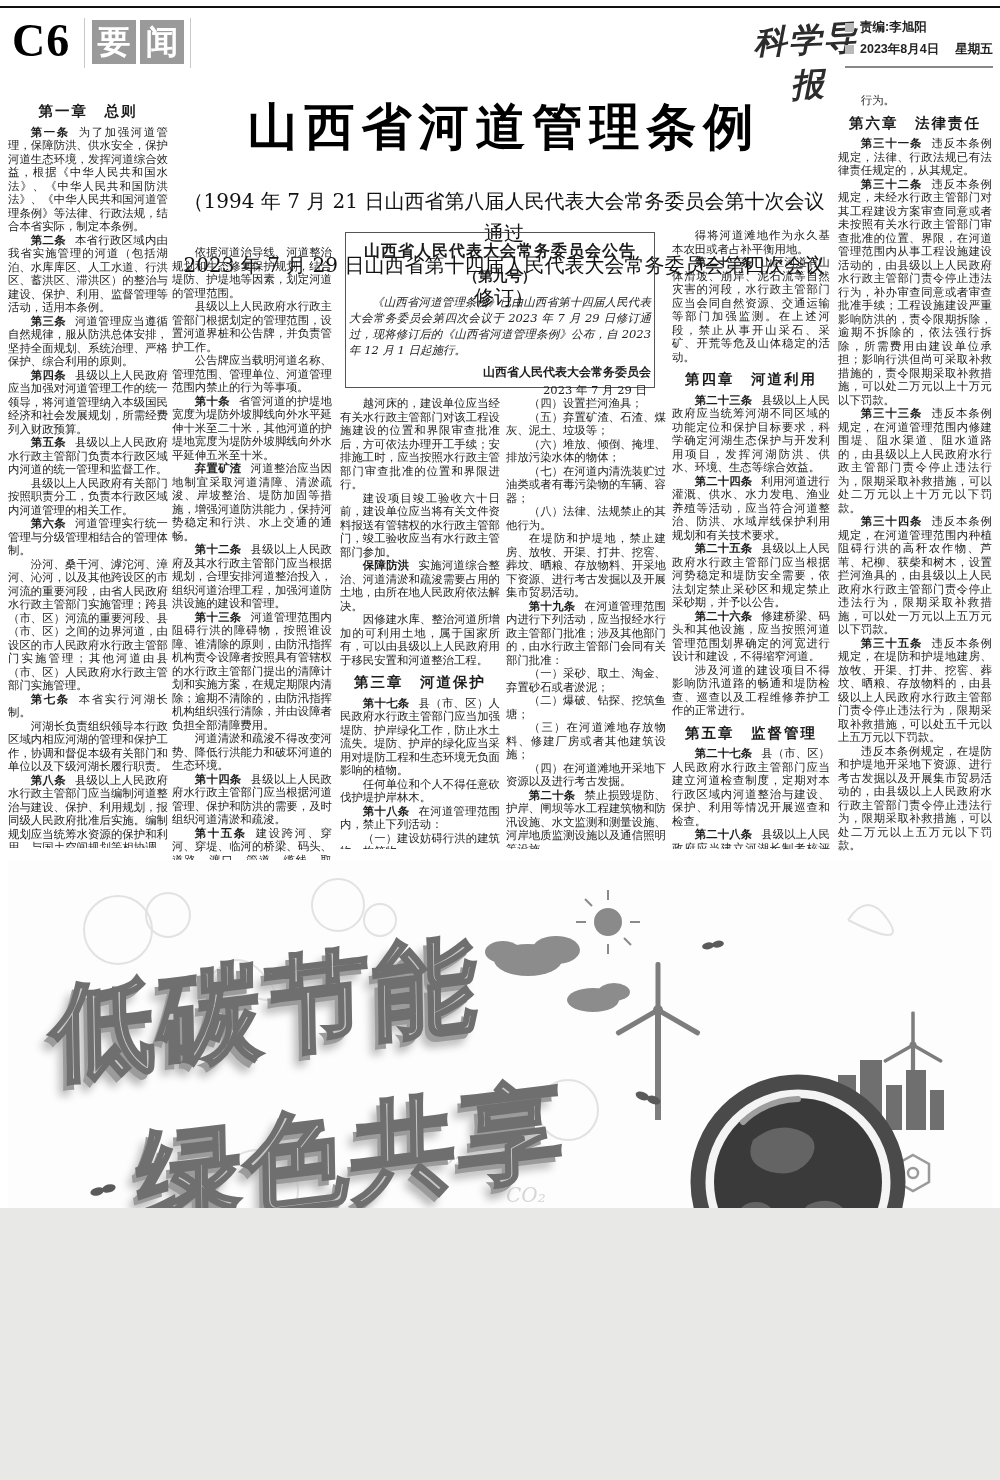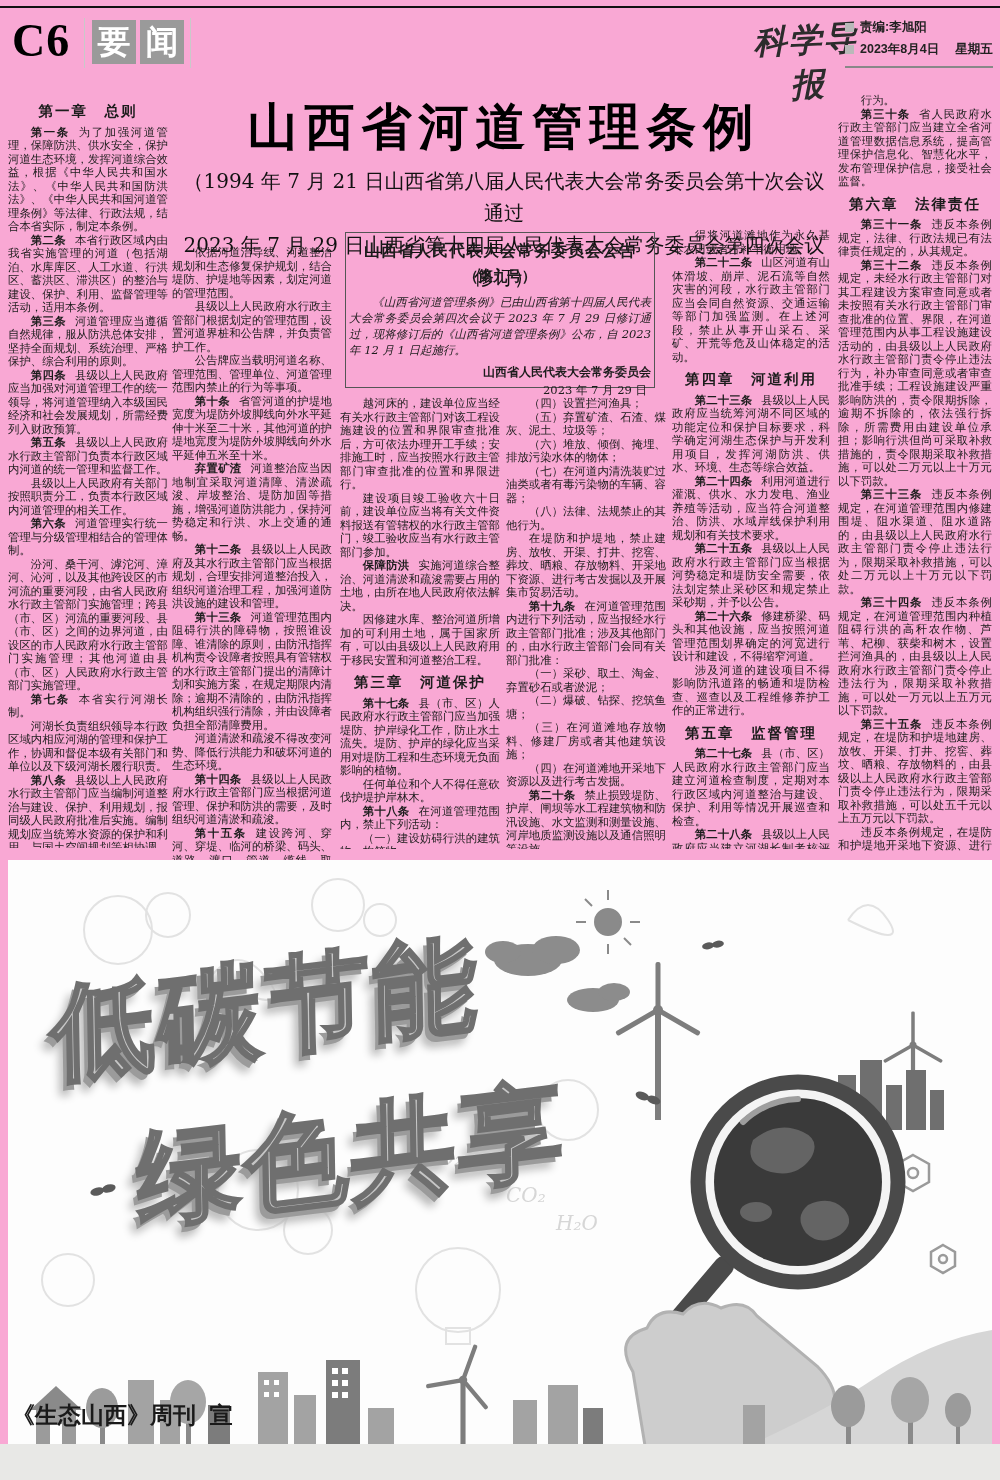--- a/index.html
+++ b/index.html
@@ -1,16 +1,16 @@
 <!DOCTYPE html>
 <html><head>
 <meta charset="utf-8">
 <style>
   html,body{margin:0;padding:0;background:#e8e8e6;}
-  #page{position:relative;width:1000px;height:1444px;background:#f9a8d4;overflow:hidden;
+  #page{position:relative;width:1000px;height:1208px;background:#ffffff;overflow:hidden;
         font-family:"DejaVu Serif","Liberation Serif",serif;color:#1c1c1c;}
   
   .top-rule{position:absolute;left:0;top:6px;width:1000px;height:2px;background:#111;}
   .page-no{position:absolute;left:12px;top:14px;font-family:"Liberation Serif",serif;
            font-weight:bold;font-size:46px;letter-spacing:1px;color:#000;}
   .vrule{position:absolute;width:1px;background:#c9c9c9;top:18px;height:50px;}
   .sec-box{position:absolute;top:20px;width:44px;height:44px;background:#9a9a9a;color:#fff;
            font-family:"Liberation Sans",sans-serif;font-weight:bold;font-size:33px;
            display:flex;align-items:center;justify-content:center;}
   .paper-name{position:absolute;left:742px;top:18px;width:130px;text-align:center;
@@ -19,21 +19,21 @@
   .mast-right{position:absolute;left:845px;top:16px;width:148px;
               font-family:"Liberation Sans",sans-serif;font-size:12.5px;font-weight:bold;
               color:#222;line-height:22px;border-bottom:2px solid #888;padding-bottom:6px;}
   .mast-right .row{display:flex;align-items:center;gap:6px;}
   .sq{display:inline-block;width:9px;height:9px;background:#b9b9b9;flex:0 0 auto;}
   .wk{margin-left:10px;}
   
   .headline{position:absolute;left:174px;top:94px;width:660px;text-align:center;}
   .headline .title{font-family:"Liberation Sans",sans-serif;font-weight:900;
                    font-size:50px;letter-spacing:7px;color:#000;}
-  .headline .sub{font-size:20px;color:#111;margin-top:4px;line-height:32px;}
+  .headline .sub{font-size:20px;color:#111;margin-top:24px;line-height:32px;}
   
   .notice{position:absolute;left:345px;top:232px;width:310px;height:156px;
           border:1px solid #555;box-sizing:border-box;padding:8px 3px 6px;}
   .notice .t{font-family:"Liberation Sans",sans-serif;font-weight:bold;font-size:16px;
              text-align:center;letter-spacing:1px;}
   .notice .t2{font-family:"Liberation Sans",sans-serif;font-weight:bold;font-size:14.5px;
               text-align:center;margin-top:5px;}
   .notice .b{font-style:italic;font-size:11.5px;line-height:16px;text-indent:2em;
              margin-top:8px;text-align:justify;}
   .notice .sig{font-family:"Liberation Sans",sans-serif;font-weight:bold;font-size:12px;
@@ -167,21 +167,20 @@
       <p class="para"><b class="lead">第二十四条</b>利用河道进行灌溉、供水、水力发电、渔业养殖等活动，应当符合河道整治、防洪、水域岸线保护利用规划和有关技术要求。</p>
       <p class="para"><b class="lead">第二十五条</b>县级以上人民政府水行政主管部门应当根据河势稳定和堤防安全需要，依法划定禁止采砂区和规定禁止采砂期，并予以公告。</p>
       <p class="para"><b class="lead">第二十六条</b>修建桥梁、码头和其他设施，应当按照河道管理范围划界确定的河宽进行设计和建设，不得缩窄河道。</p>
       <p class="para">涉及河道的建设项目不得影响防汛道路的畅通和堤防检查、巡查以及工程维修养护工作的正常进行。</p>
       <div class="chapter-heading">第五章　监督管理</div>
       <p class="para"><b class="lead">第二十七条</b>县（市、区）人民政府水行政主管部门应当建立河道检查制度，定期对本行政区域内河道整治与建设、保护、利用等情况开展巡查和检查。</p>
       <p class="para"><b class="lead">第二十八条</b>县级以上人民政府应当建立河湖长制考核评价制度。考核评价结果纳入年度绩效考核评价内容。</p>
     </div>
   <div id="col6" class="col">
       <p class="para">行为。</p>
-      <p class="para"><b class="lead">第三十条</b>省人民政府水行政主管部门应当建立全省河道管理数据信息系统，提高管理保护信息化、智慧化水平，发布管理保护信息，接受社会监督。</p>
       <div class="chapter-heading">第六章　法律责任</div>
       <p class="para"><b class="lead">第三十一条</b>违反本条例规定，法律、行政法规已有法律责任规定的，从其规定。</p>
       <p class="para"><b class="lead">第三十二条</b>违反本条例规定，未经水行政主管部门对其工程建设方案审查同意或者未按照有关水行政主管部门审查批准的位置、界限，在河道管理范围内从事工程设施建设活动的，由县级以上人民政府水行政主管部门责令停止违法行为，补办审查同意或者审查批准手续；工程设施建设严重影响防洪的，责令限期拆除，逾期不拆除的，依法强行拆除，所需费用由建设单位承担；影响行洪但尚可采取补救措施的，责令限期采取补救措施，可以处二万元以上十万元以下罚款。</p>
       <p class="para"><b class="lead">第三十三条</b>违反本条例规定，在河道管理范围内修建围堤、阻水渠道、阻水道路的，由县级以上人民政府水行政主管部门责令停止违法行为，限期采取补救措施，可以处二万元以上十万元以下罚款。</p>
       <p class="para"><b class="lead">第三十四条</b>违反本条例规定，在河道管理范围内种植阻碍行洪的高秆农作物、芦苇、杞柳、获柴和树木，设置拦河渔具的，由县级以上人民政府水行政主管部门责令停止违法行为，限期采取补救措施，可以处一万元以上五万元以下罚款。</p>
       <p class="para"><b class="lead">第三十五条</b>违反本条例规定，在堤防和护堤地建房、放牧、开渠、打井、挖窖、葬坟、晒粮、存放物料的，由县级以上人民政府水行政主管部门责令停止违法行为，限期采取补救措施，可以处五千元以上五万元以下罚款。</p>
       <p class="para">违反本条例规定，在堤防和护堤地开采地下资源、进行考古发掘以及开展集市贸易活动的，由县级以上人民政府水行政主管部门责令停止违法行为，限期采取补救措施，可以处二万元以上五万元以下罚款。</p>
     </div>
 
   <div class="promo">

